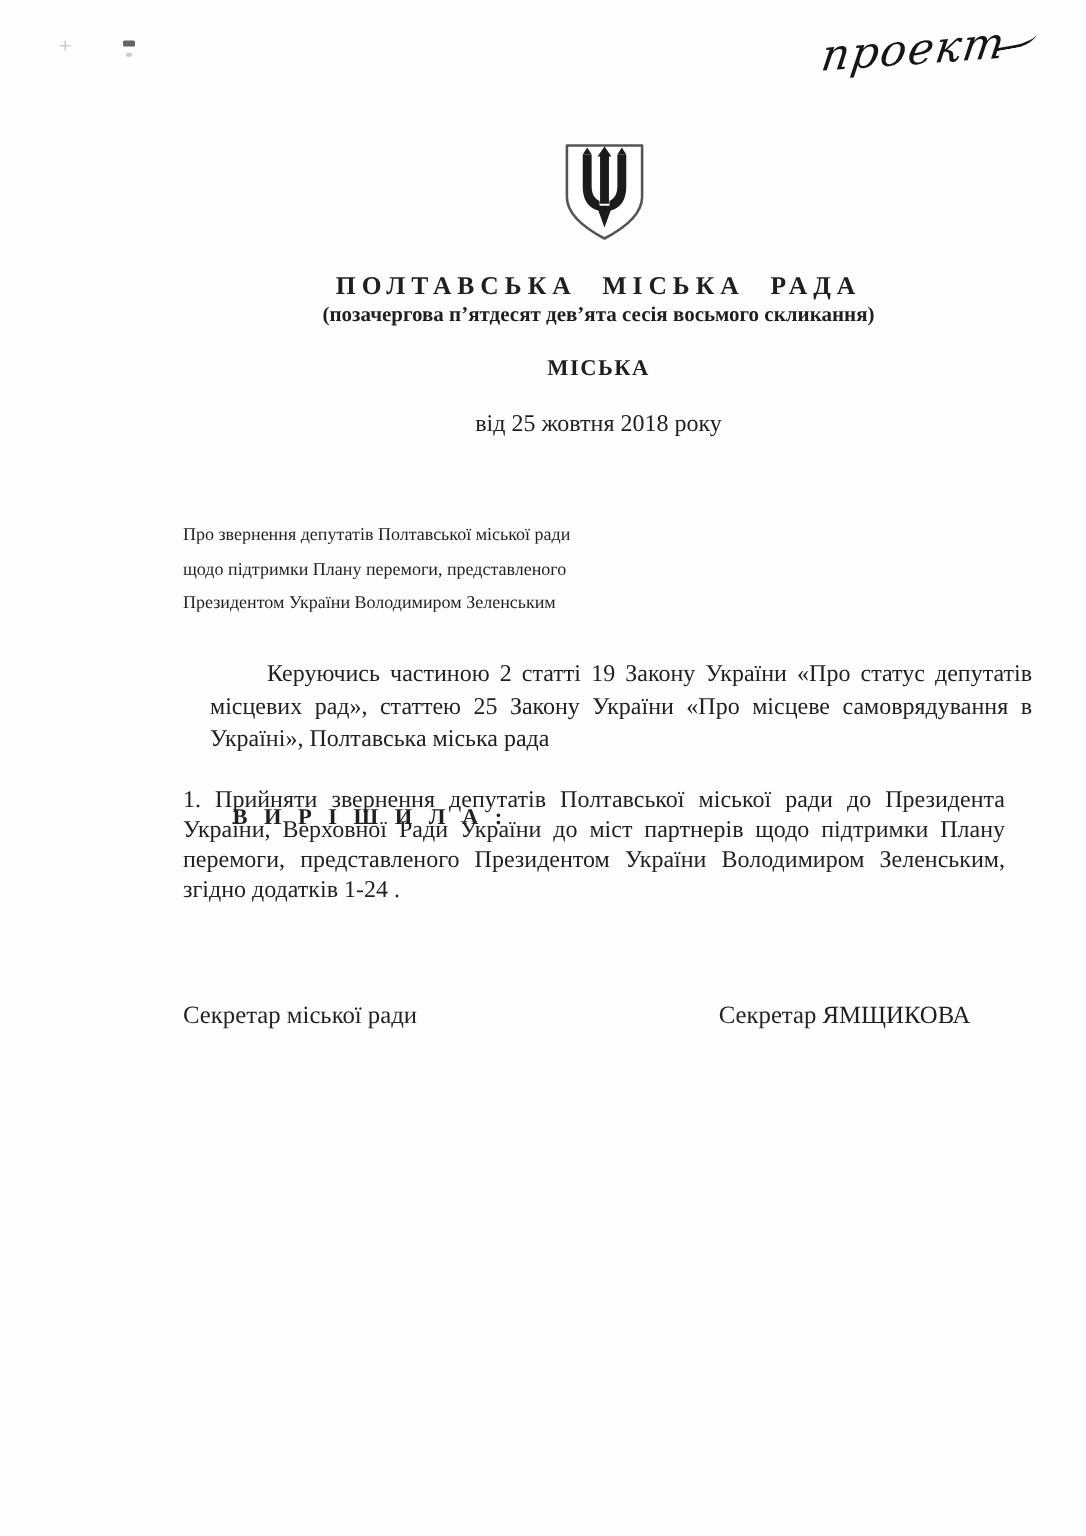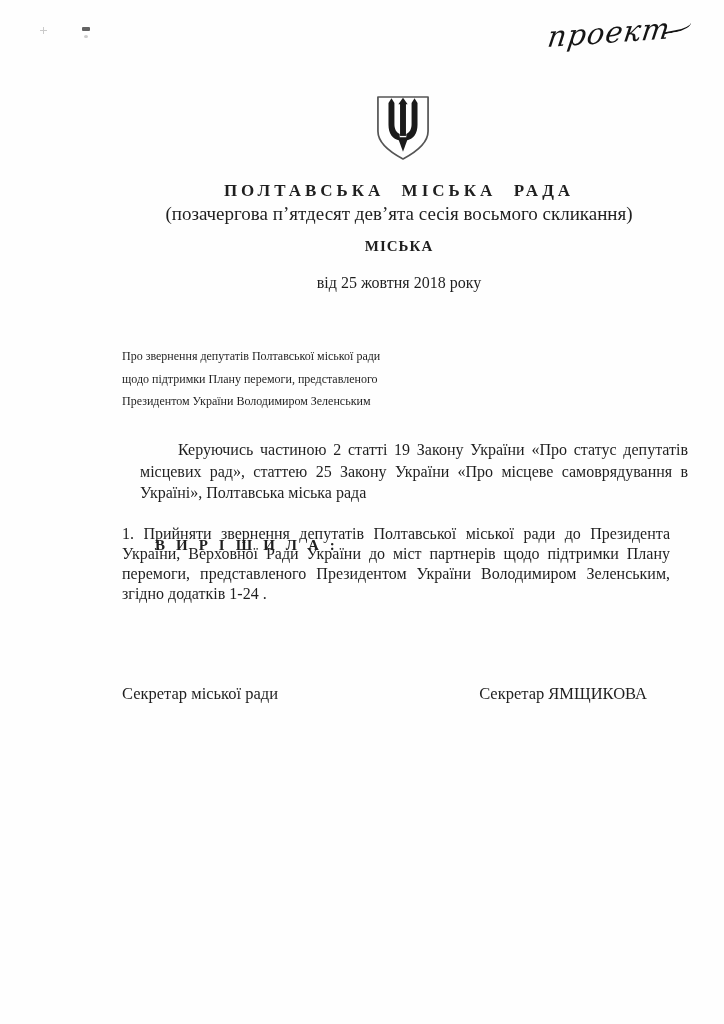--- a/index.html
+++ b/index.html
@@ -57,21 +57,22 @@
     text-align:center;
   }
   .org-name{
     top:181px;
     font-size:17px;font-weight:bold;
     letter-spacing:4px;word-spacing:9px;
     white-space:nowrap;
   }
   .session-line{
     top:203px;
-    font-size:19px;
+    font-size:14px;
+    font-weight:bold;
   }
   .doc-type{
     top:238px;
     font-size:15px;font-weight:bold;letter-spacing:1px;
   }
   .date-line{
     top:274px;
     font-size:16px;
   }
   .subject{
@@ -93,21 +94,20 @@
   }
   .decision-item{
     position:absolute;left:122px;top:524px;width:548px;margin:0;
     font-size:16px;line-height:20px;
     text-align:justify;
   }
   .sig-row{
     position:absolute;left:122px;top:667px;width:525px;
     display:flex;justify-content:space-between;align-items:baseline;
     font-size:16.5px;
-    margin-top:17px;
   }
 </style>
 </head>
 <body>
 
 <div class="page">
 
   <span class="mark-plus"></span>
   <span class="mark-dash"></span>
   <span class="mark-dot"></span>

